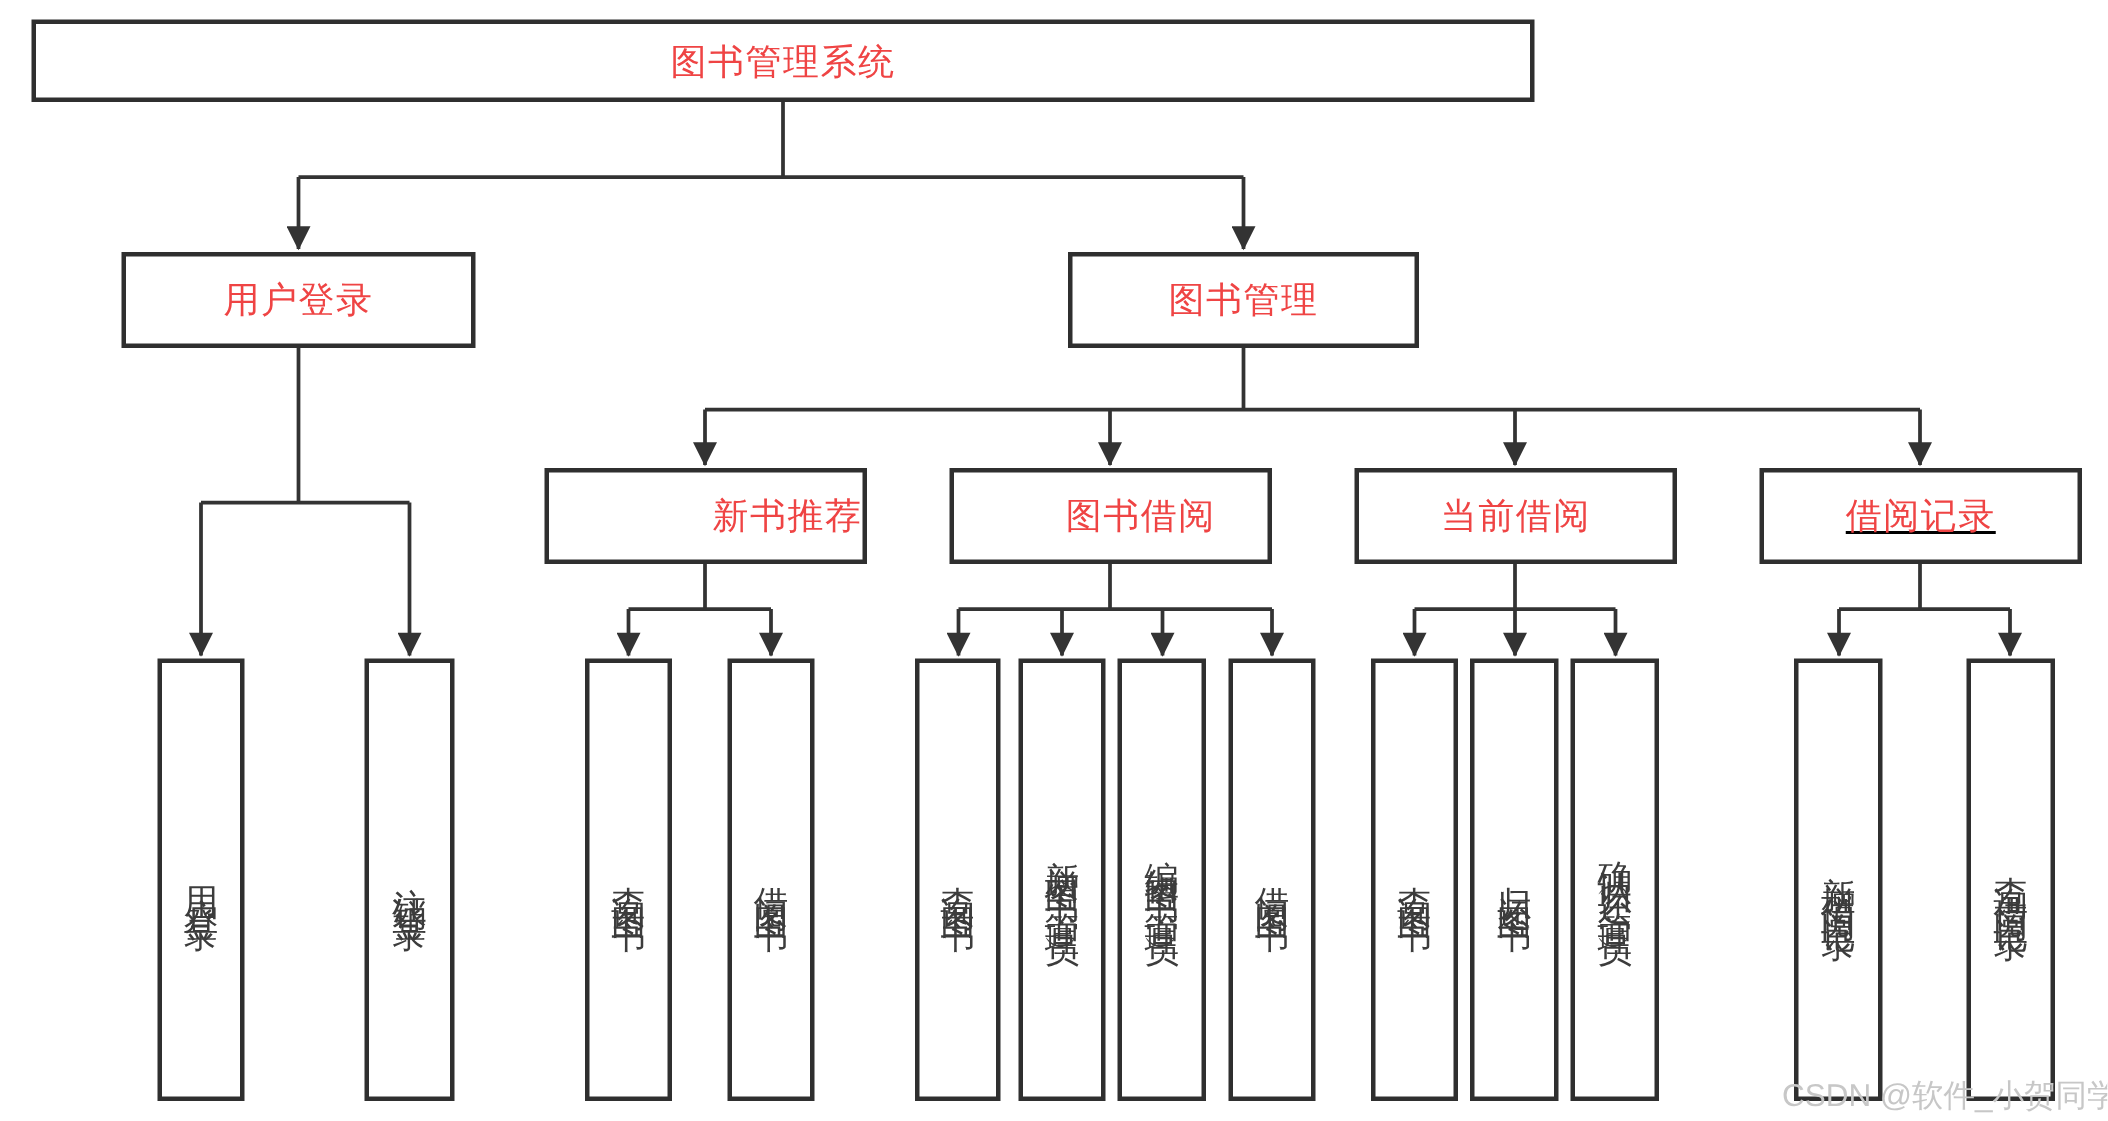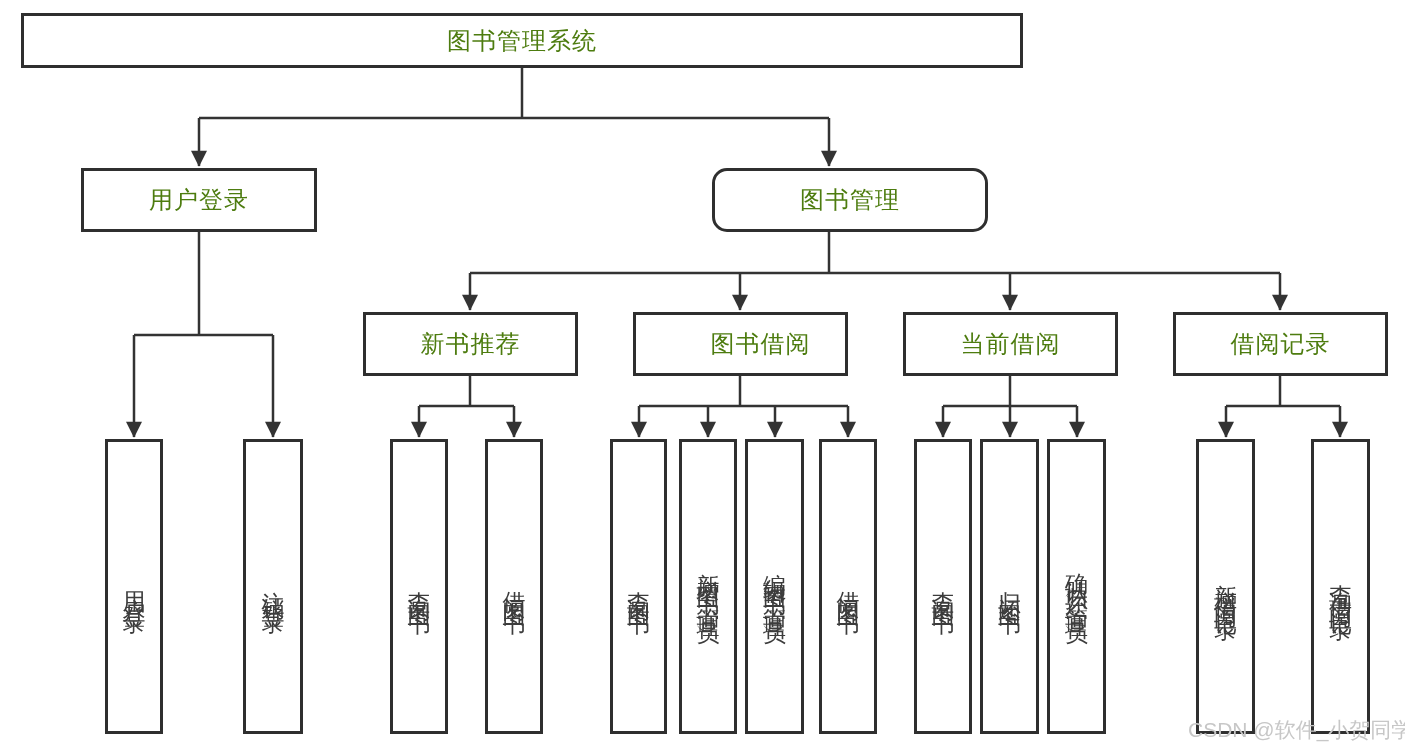--- a/index.html
+++ b/index.html
@@ -15,21 +15,21 @@
     background:#ffffff;
     border:3px solid #2f2f2f;
     box-sizing:border-box;
     display:flex;
     align-items:center;
     justify-content:center;
     z-index:2;
   }
   .hbox .label{
     font-size:24px;
-    color:#4d7c0f;
+    color:#ef4444;
     letter-spacing:1px;
     white-space:nowrap;
   }
   .vbox{
     top:439px;
     height:295px;
   }
   .vbox .vtext{
     writing-mode:vertical-rl;
     text-orientation:mixed;
@@ -109,34 +109,34 @@
     </g>
   </svg>
 
   <div class="box hbox" style="left:21px;top:13px;width:1002px;height:55px;">
     <span class="label">图书管理系统</span>
   </div>
 
   <div class="box hbox" style="left:81px;top:168px;width:236px;height:64px;">
     <span class="label">用户登录</span>
   </div>
-  <div class="box hbox" style="left:712px;top:168px;width:276px;height:64px;border-radius:15px;">
+  <div class="box hbox" style="left:712px;top:168px;width:234px;height:64px;">
     <span class="label">图书管理</span>
   </div>
 
-  <div class="box hbox" style="left:363px;top:312px;width:215px;height:64px;">
+  <div class="box hbox" style="left:363px;top:312px;width:215px;height:64px;justify-content:flex-end;">
     <span class="label">新书推荐</span>
   </div>
   <div class="box hbox" style="left:633px;top:312px;width:215px;height:64px;padding-left:40px;">
     <span class="label">图书借阅</span>
   </div>
   <div class="box hbox" style="left:903px;top:312px;width:215px;height:64px;align-items:center;">
     <span class="label">当前借阅</span>
   </div>
-  <div class="box hbox" style="left:1173px;top:312px;width:215px;height:64px;">
+  <div class="box hbox" style="left:1173px;top:312px;width:215px;height:64px;text-decoration:underline;">
     <span class="label">借阅记录</span>
   </div>
 
   <div class="box vbox" style="left:105px;width:58px;">
     <span class="vtext">用户登录</span>
   </div>
   <div class="box vbox" style="left:243px;width:60px;">
     <span class="vtext">注销登录</span>
   </div>
 

